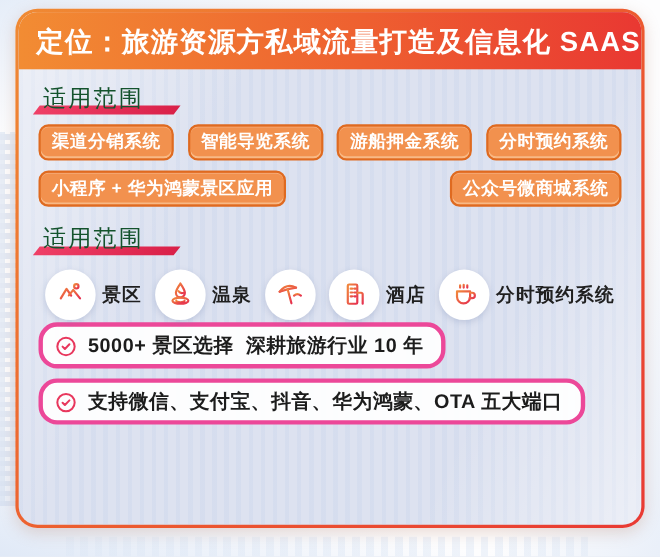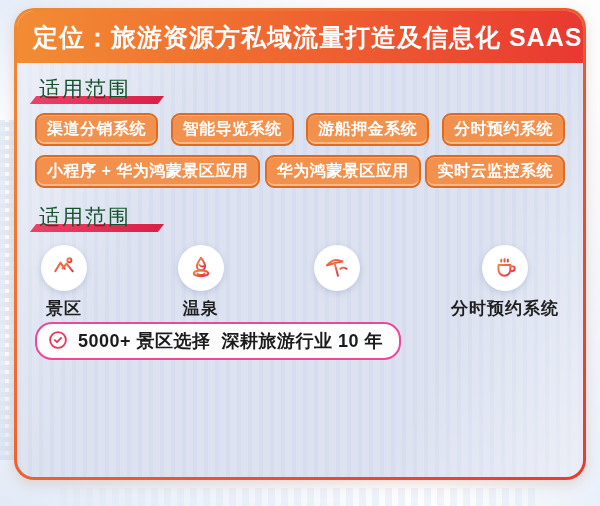--- a/index.html
+++ b/index.html
@@ -59,34 +59,34 @@
   .tag-row{display:flex;justify-content:space-between;margin:0 2px 9px;}
   .tag{
     background:#F2914E;border:2px solid #DF6A20;border-radius:9px;
     color:#fff;font-weight:bold;font-size:16px;letter-spacing:.5px;
     padding:4px 10px;white-space:nowrap;
     box-shadow:inset 0 -2px 0 rgba(255,236,205,.45), inset 0 1px 0 rgba(255,255,255,.25);
   }
 
   .industries{display:flex;justify-content:space-between;align-items:flex-start;
     padding:4px 8px 0;margin-bottom:2px;}
-  .industry{display:flex;flex-direction:column;align-items:center;gap:6px;}
+  .industry{display:flex;flex-direction:row;align-items:center;gap:6px;}
   .industry .circle{
     width:46px;height:46px;border-radius:50%;background:#fff;
     display:flex;align-items:center;justify-content:center;
     box-shadow:0 2px 6px rgba(110,125,170,.28);
   }
   .industry .circle svg{width:28px;height:28px;display:block;}
   .industry .ind-label{font-size:17px;font-weight:bold;color:#1f1f1f;letter-spacing:1px;white-space:nowrap;}
 
   .reasons{margin-top:2px;}
   .reason{
-    display:flex;align-items:flex-start;gap:9px;width:fit-content;
+    display:flex;align-items:flex-end;gap:9px;width:fit-content;
     background:rgba(255,255,255,.93);
-    border:2px solid #ec4899;border-radius:17px;
+    border:4px solid #ec4899;border-radius:17px;
     padding:5px 16px 5px 10px;margin:0 0 9px 2px;
     font-size:18px;font-weight:bold;color:#1c1c1c;letter-spacing:.5px;white-space:pre;
   }
   .reason svg{width:22px;height:22px;flex:0 0 auto;}
   .defs-svg{position:absolute;width:0;height:0;}
 </style>
 </head>
 <body>
 
 <svg class="defs-svg" aria-hidden="true">
@@ -114,22 +114,21 @@
         <span class="section-heading">适用范围</span>
         <div id="scope-tags">
             <div class="tag-row">
               <div class="tag">渠道分销系统</div>
               <div class="tag">智能导览系统</div>
               <div class="tag">游船押金系统</div>
               <div class="tag">分时预约系统</div>
             </div>
             <div class="tag-row">
               <div class="tag">小程序 + 华为鸿蒙景区应用</div>
-              <div class="tag">华为鸿蒙景区应用</div>
-              <div class="tag">实时云监控系统</div>
+              <div class="tag">公众号微商城系统</div>
             </div>
           </div>
       </div>
 
       <div>
         <span class="section-heading">适用范围</span>
         <div id="industries" class="industries">
             <div class="industry">
               <div class="circle">
                 <svg viewBox="0 0 24 24" fill="none" stroke="url(#icon-grad)" stroke-width="1.7" stroke-linecap="round" stroke-linejoin="round">
@@ -161,35 +160,50 @@
                   <path d="M10 8.2 L12.8 18.6"></path>
                   <path d="M14.8 12.6 q2.6 -2.2 5.4 0"></path>
                   <path d="M17.5 12 v6.6"></path>
                   <path d="M4.2 19.4 h15.6"></path>
                 </svg>
               </div>
             </div>
             <div class="industry">
               <div class="circle">
                 <svg viewBox="0 0 24 24" fill="none" stroke="url(#icon-grad)" stroke-width="1.7" stroke-linecap="round" stroke-linejoin="round">
+                  <rect x="7" y="4" width="7.4" height="15" rx="1"></rect>
+                  <path d="M14.4 10.4 h3 a1.2 1.2 0 0 1 1.2 1.2 V19"></path>
+                  <path d="M5.4 19 h14.2"></path>
+                  <path d="M9.2 7.2 h1.2 M12 7.2 h1.2 M9.2 10.2 h1.2 M12 10.2 h1.2 M9.2 13.2 h1.2 M12 13.2 h1.2"></path>
+                </svg>
+              </div>
+              <div class="ind-label">酒店</div>
+            </div>
+            <div class="industry">
+              <div class="circle">
+                <svg viewBox="0 0 24 24" fill="none" stroke="url(#icon-grad)" stroke-width="1.7" stroke-linecap="round" stroke-linejoin="round">
                   <path d="M6.4 9.4 h10.2 v4.2 a5.1 5.1 0 0 1 -10.2 0 Z"></path>
                   <path d="M16.6 10.4 h1.6 a2.1 2.1 0 0 1 0 4.2 h-2"></path>
                   <path d="M8.8 4.6 v1.8 M11.6 4.2 v2.2 M14.4 4.6 v1.8"></path>
                   <path d="M7.4 19.6 h8.6"></path>
                 </svg>
               </div>
               <div class="ind-label">分时预约系统</div>
             </div>
           </div>
       </div>
 
       <div>
         <div id="reasons" class="reasons">
             <div class="reason"><span style="display: inline-flex;"><svg viewBox="0 0 24 24" fill="none" stroke="#E8375D" stroke-width="2" stroke-linecap="round" stroke-linejoin="round">
                   <circle cx="12" cy="12" r="8.6"></circle>
                   <path d="M8.6 12.1 l2.3 2.3 4.5 -4.6"></path>
                 </svg></span><span>5000+ 景区选择  深耕旅游行业 10 年</span></div>
+            <div class="reason"><span style="display: inline-flex;"><svg viewBox="0 0 24 24" fill="none" stroke="#E8375D" stroke-width="2" stroke-linecap="round" stroke-linejoin="round">
+                  <circle cx="12" cy="12" r="8.6"></circle>
+                  <path d="M8.6 12.1 l2.3 2.3 4.5 -4.6"></path>
+                </svg></span><span>支持微信、支付宝、抖音、华为鸿蒙、OTA 五大端口</span></div>
           </div>
       </div>
 
     </div>
   </div>
 </div>
 
 </body></html>

